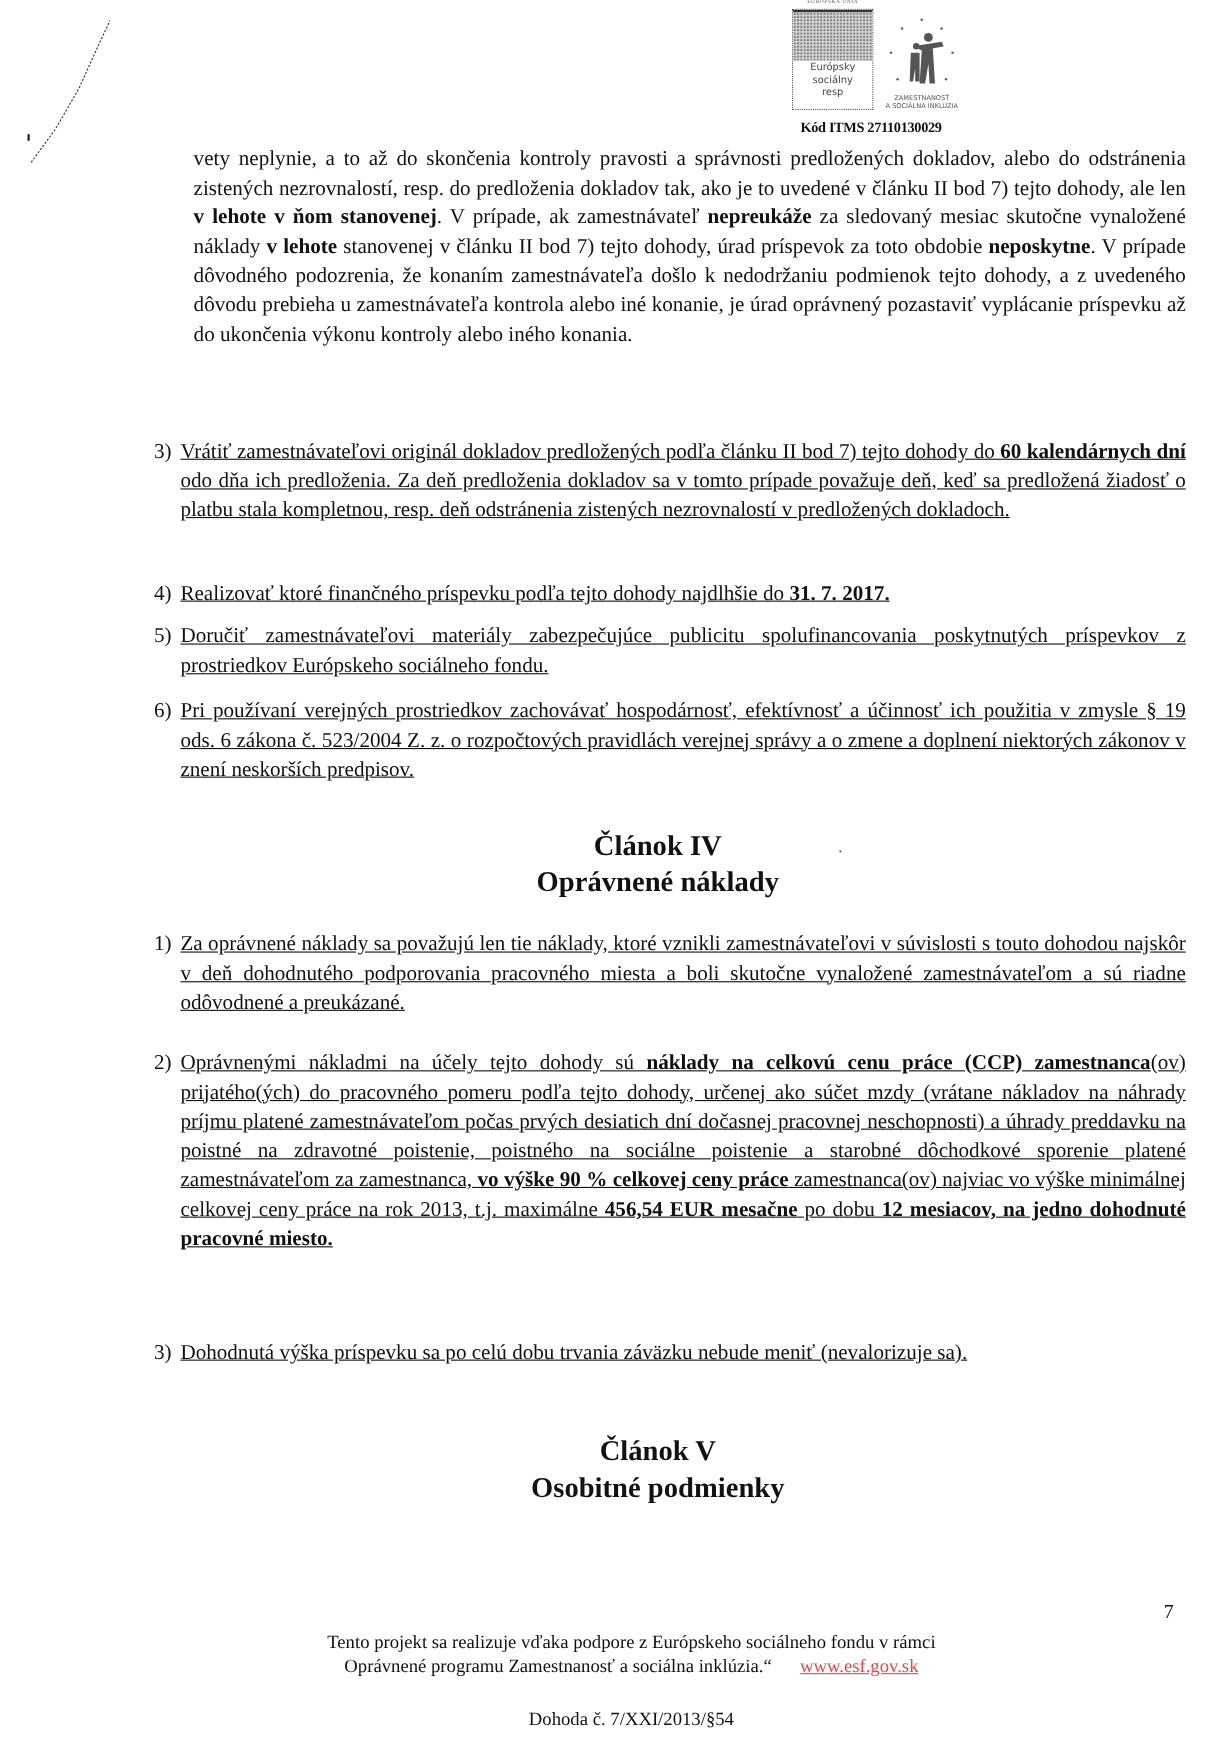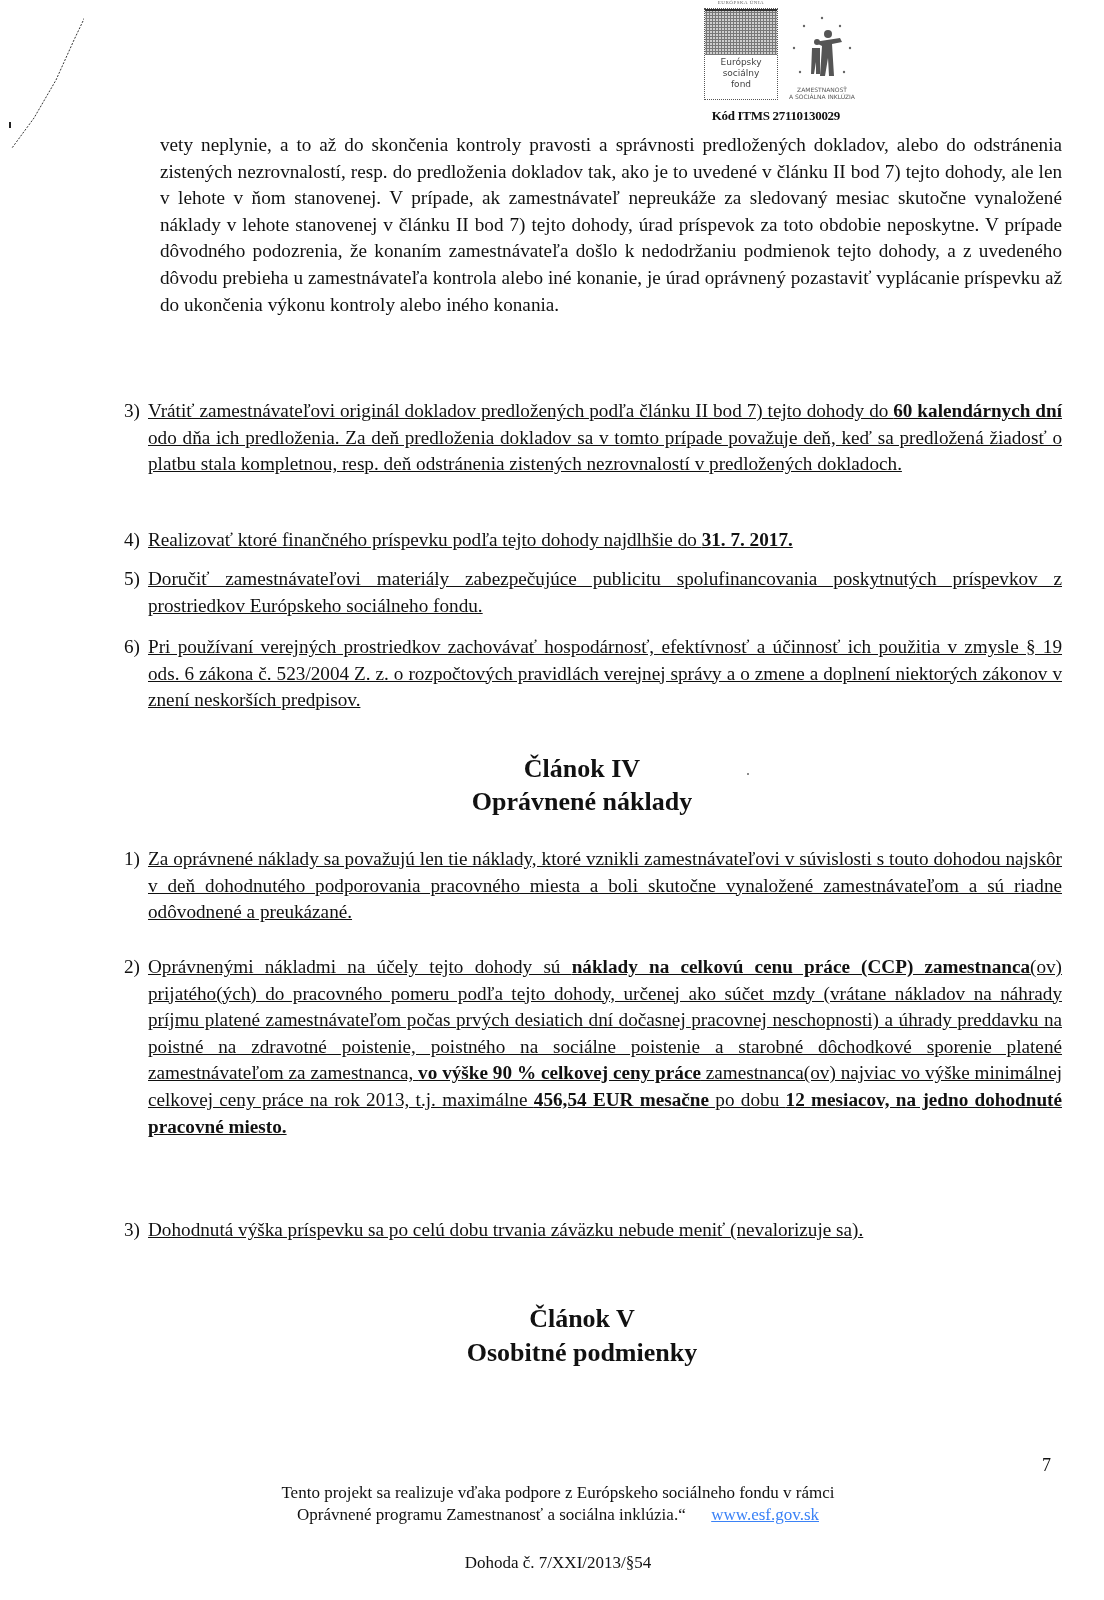--- a/index.html
+++ b/index.html
@@ -1,18 +1,18 @@
 <!DOCTYPE html>
 <html><head>
 <meta charset="utf-8">
 <style>
   html, body { margin: 0; padding: 0; background: #ffffff; }
   body { width: 1104px; height: 1600px; position: relative; overflow: hidden;
          font-family: "Liberation Serif", "DejaVu Serif", serif; color: #111; }
-  .page { position: absolute; left: 0; top: 0; width: 888px; height: 1600px; }
+  .page { position: absolute; left: 16px; top: 0; width: 888px; height: 1600px; }
 
   
   .logos { position: absolute; right: 24px; top: 2px; width: 190px; height: 108px; }
   .esf-logo { position: absolute; left: 30px; top: 6px; width: 72px; height: 90px;
               border: 1px dotted #555; background: #fff; }
   .esf-logo .top { height: 8px; font-size: 5px; text-align: center; color: #666; letter-spacing: 0.5px;
                    position: absolute; top: -9px; left: 0; right: 0; }
   .esf-logo .flag { height: 44px; border-top: 2px solid #333;
                     background-image: radial-gradient(#777 1px, transparent 1.2px);
                     background-size: 3px 3px; background-color: #cfcfcf; }
@@ -24,54 +24,54 @@
                    font-family: "DejaVu Sans", sans-serif; }
 
   .itms { position: absolute; right: 48px; top: 108px; font-weight: bold; font-size: 13px;
           font-family: "Liberation Serif", serif; letter-spacing: -0.3px; }
 
   .scribble { position: absolute; left: 4px; top: 0; }
 
   .content { position: absolute; left: 160px; width: 902px; font-size: 19.2px; line-height: 26.6px;
              text-align: justify; }
   .content p { margin: 0; }
-  .content b { font-weight: normal; }
+  .content b { font-weight: bold; }
 
   .item { position: absolute; left: 124px; width: 938px; font-size: 19.2px; line-height: 26.6px;
           text-align: justify; }
   .item .num { position: absolute; left: 0; top: 0; width: 36px; }
   .item .txt { margin-left: 24px; text-decoration: underline; }
 
   .heading { position: absolute; left: 0; width: 1104px; text-align: center; font-weight: bold;
              font-size: 26px; line-height: 33px; }
   .heading.h1 { left: 30px; }
 
   .footer { position: absolute; left: 0; width: 1104px; text-align: center; font-size: 17px; line-height: 22px; }
-  .footer a { color: #3b82f6; text-decoration: underline; }
+  .footer a { color: #ef4444; text-decoration: underline; }
   .pagenum { position: absolute; left: 1042px; top: 1455px; font-size: 18px; }
   .dot { position: absolute; width: 2px; height: 2px; background: #666; border-radius: 1px; }
 </style>
 </head>
 <body>
 
 <div class="page">
 
   <svg class="scribble" width="80" height="160" viewBox="0 0 80 160">
     <path d="M88 2 L70 40 L52 80 L30 118 L8 148" stroke="#333" stroke-width="1" fill="none" stroke-dasharray="2 1.5"></path>
     <rect x="5" y="122" width="2" height="6" fill="#222"></rect>
   </svg>
 
   <div class="logos">
     <div class="esf-logo">
       <div class="top">EURÓPSKA ÚNIA</div>
       <div class="flag"></div>
       <div class="txt">
         <div>Európsky</div>
         <div>sociálny</div>
-        <div>fond</div>
+        <div>resp</div>
       </div>
     </div>
     <div class="zsi-logo">
       <svg width="76" height="74" viewBox="0 0 76 74">
         <g fill="#666">
           <circle cx="38" cy="6" r="1.2"></circle>
             <circle cx="20" cy="14" r="1.2"></circle>
             <circle cx="56" cy="14" r="1.2"></circle>
           <circle cx="10" cy="36" r="1.2"></circle>
             <circle cx="66" cy="36" r="1.2"></circle>

